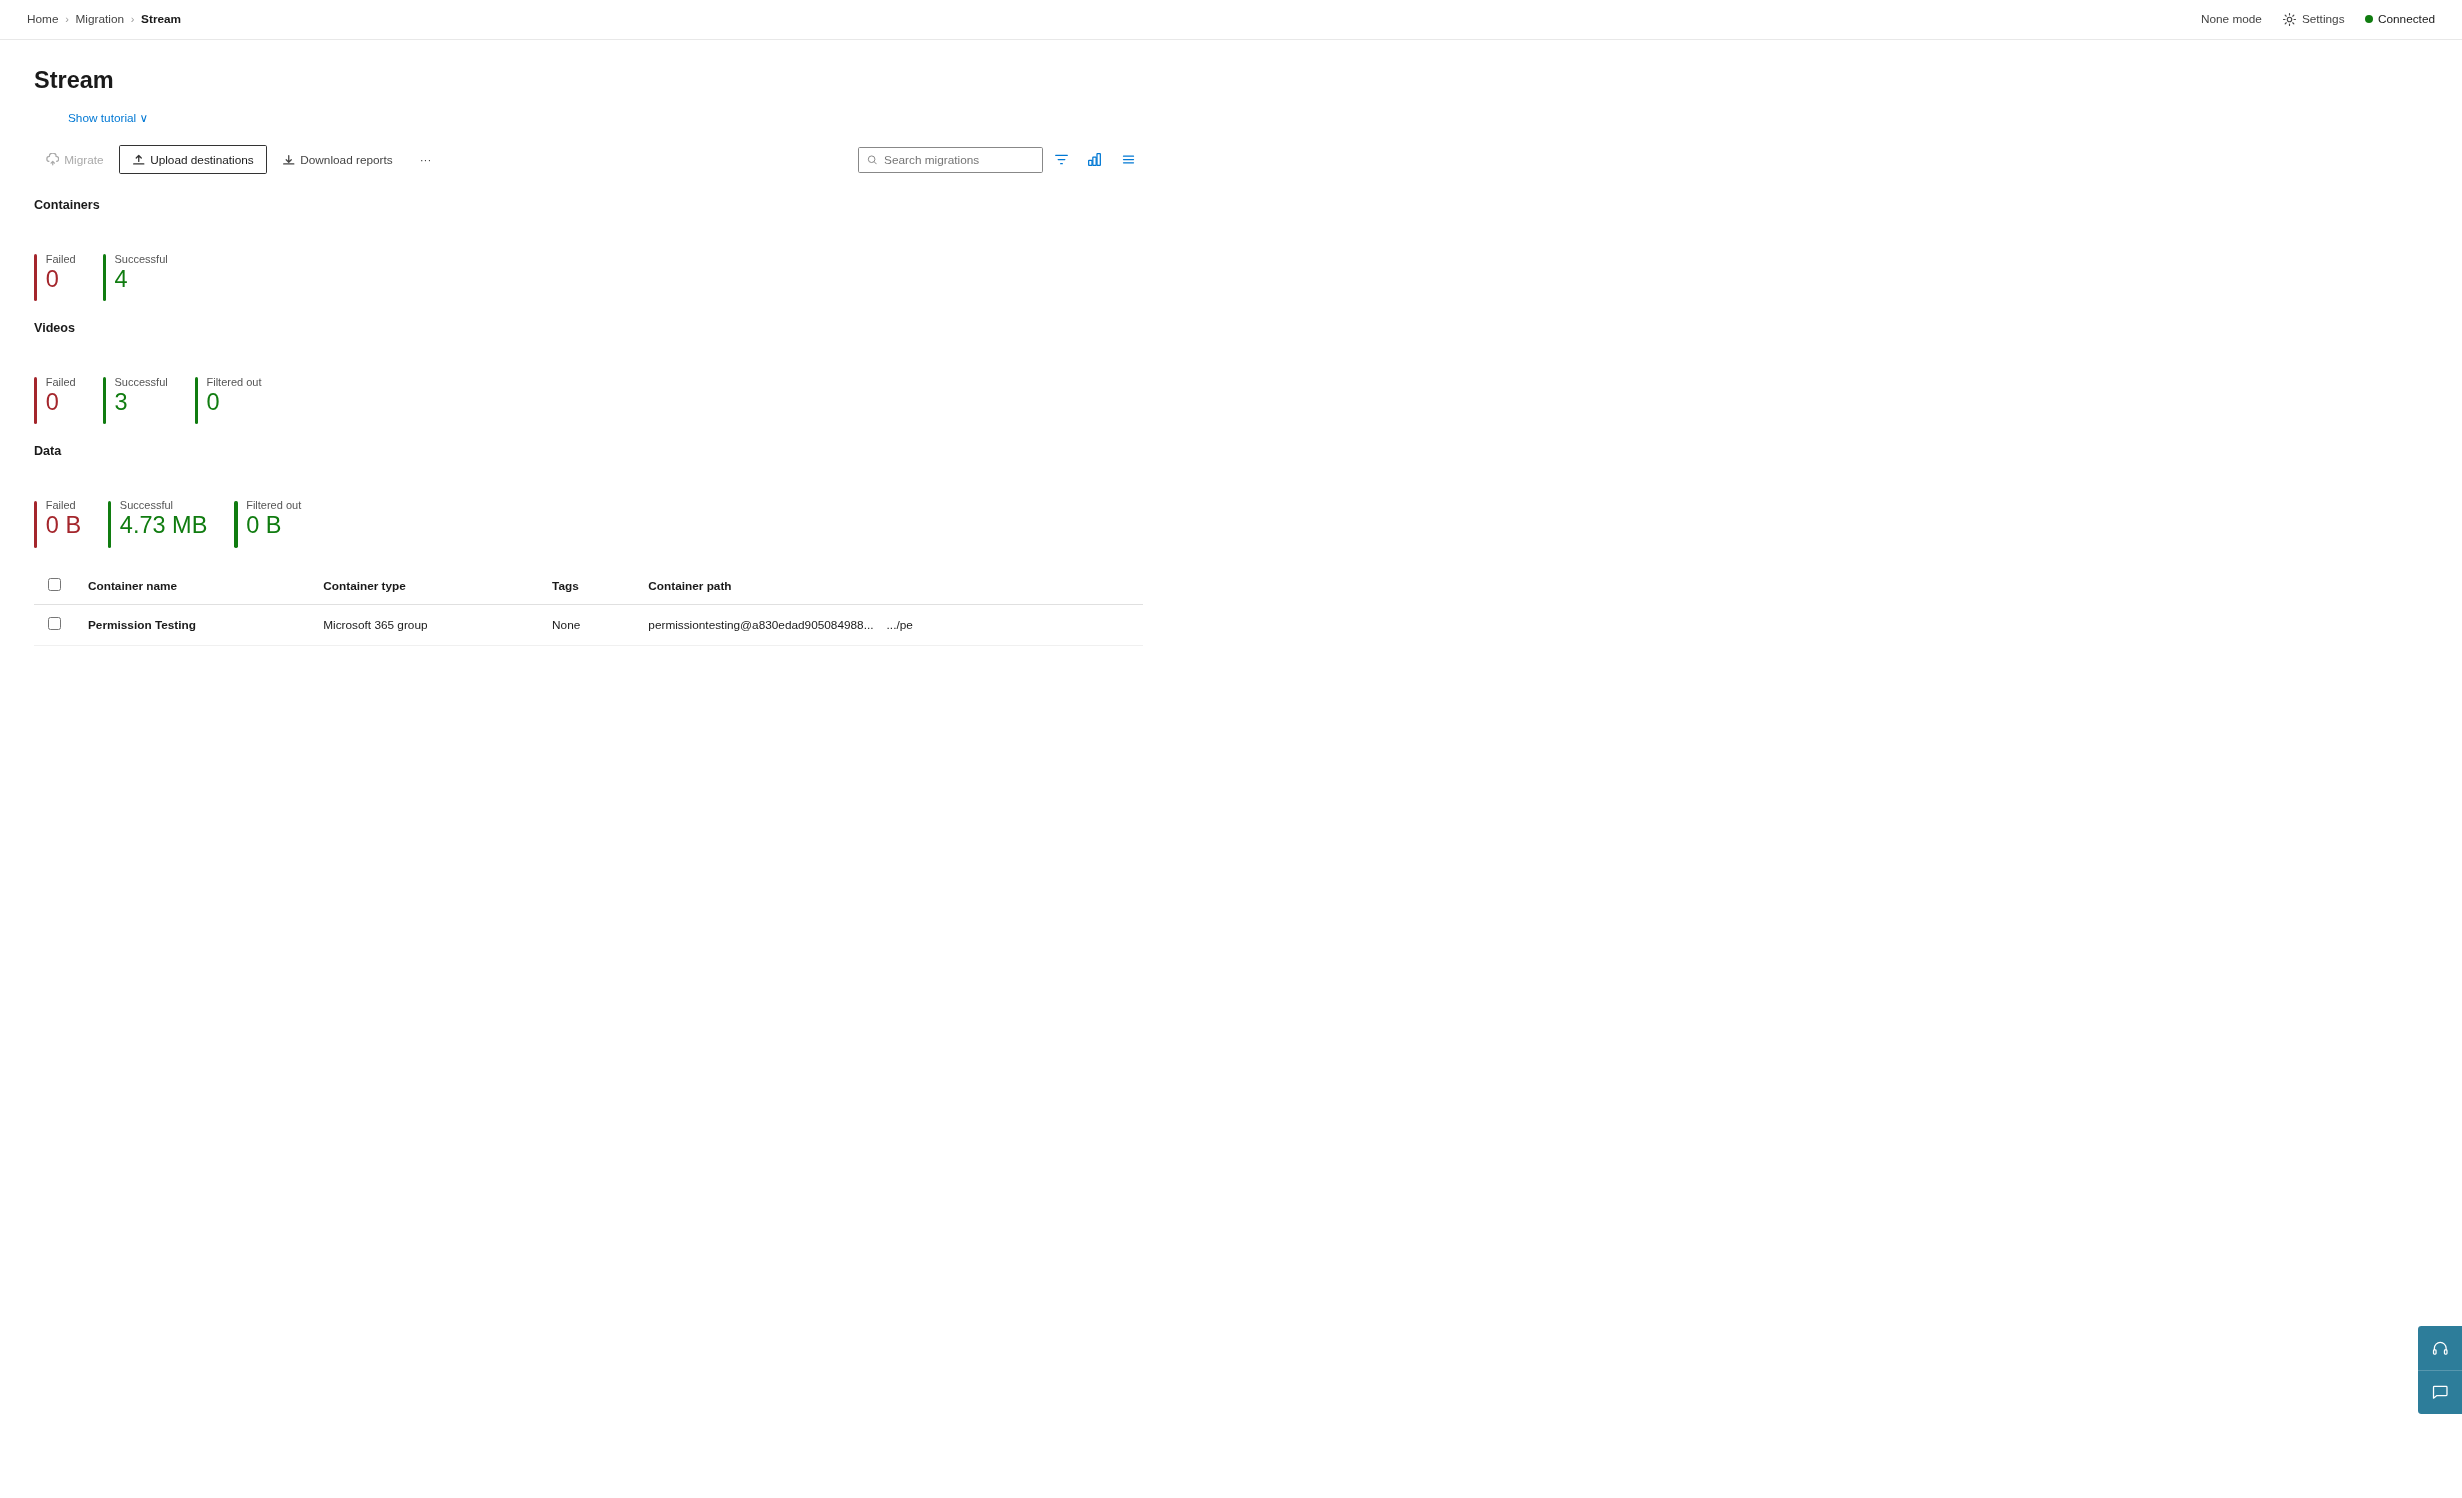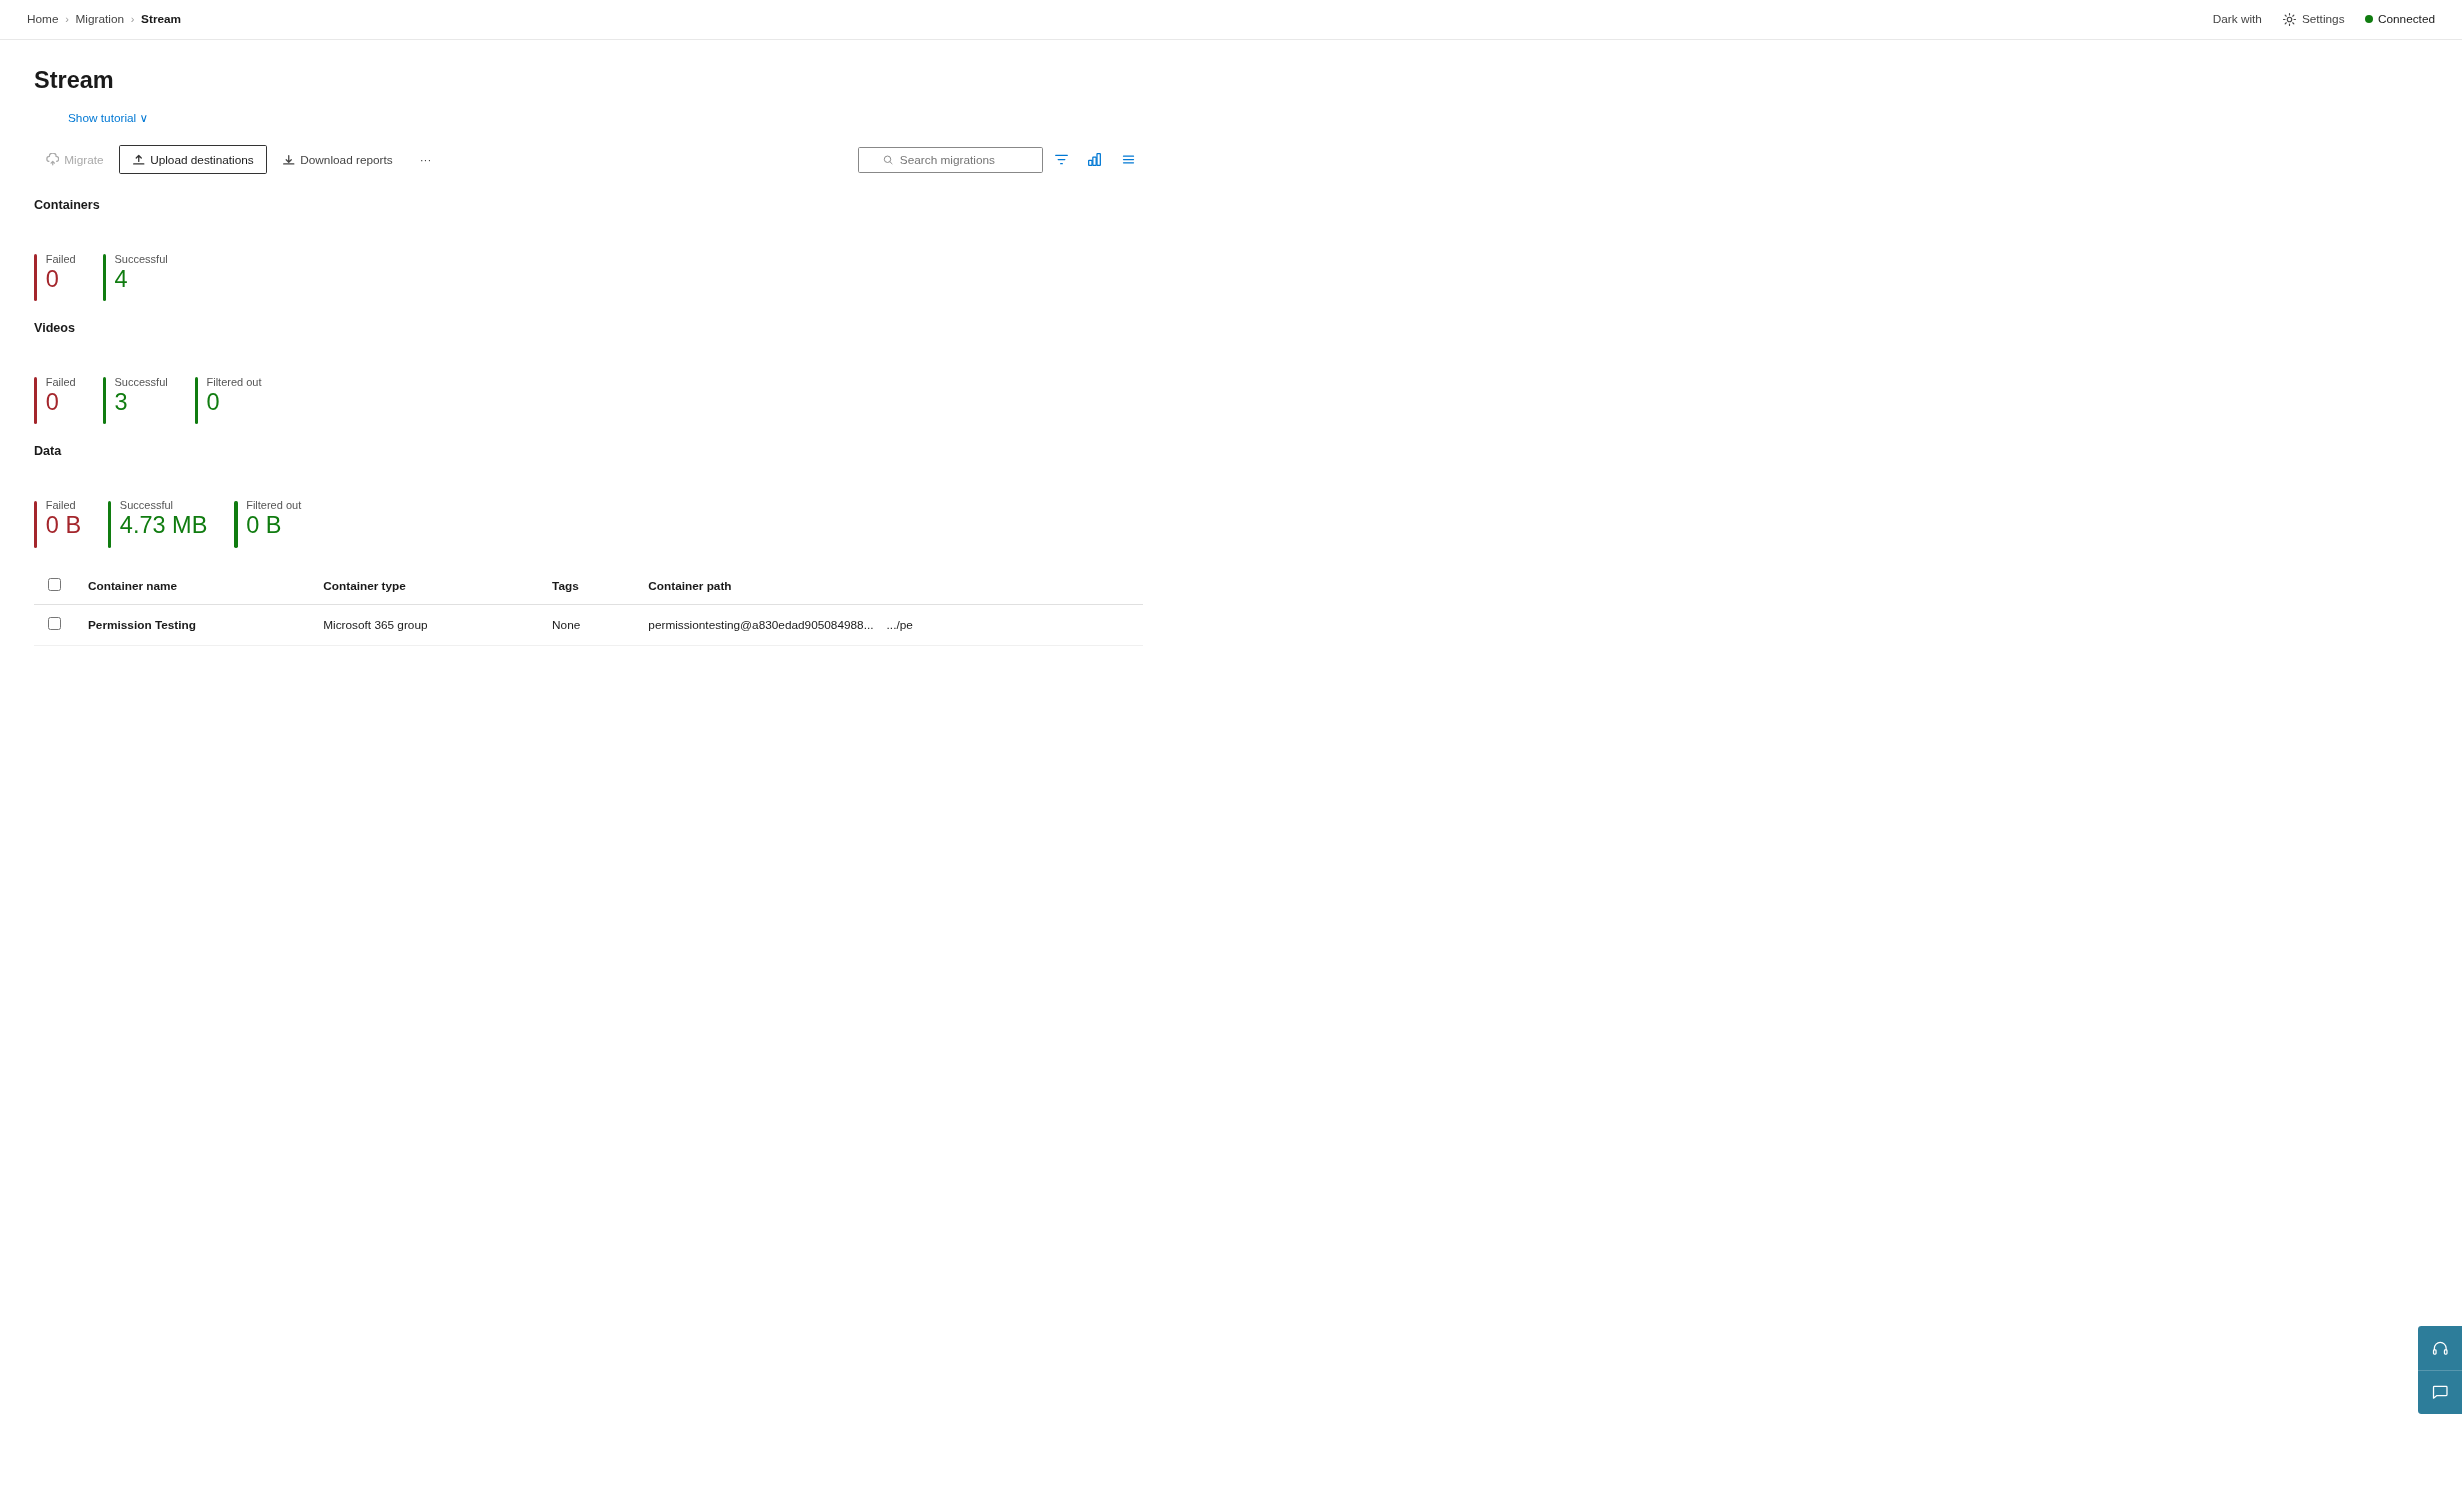--- a/index.html
+++ b/index.html
@@ -176,21 +176,21 @@
     .toolbar-btn.disabled {
       color: #aaa;
       cursor: default;
     }
     .toolbar-spacer { flex: 1; }
     .search-box {
       display: flex;
       align-items: center;
       border: 0.8px solid #888;
       border-radius: 1.7px;
-      padding: 5px 24px;
+      padding: 5px 8px;
       gap: 6.7px;
       width: 185px;
     }
     .search-input {
       border: none;
       outline: none;
       font-size: 11.8px;
       color: #888;
       width: 100%;
       background: transparent;
@@ -308,21 +308,21 @@
 
 <div class="topbar">
   <div class="breadcrumb">
     <a href="#">Home</a>
     <span class="sep">›</span>
     <a href="#">Migration</a>
     <span class="sep">›</span>
     <span class="current">Stream</span>
   </div>
   <div class="topbar-right">
-    <button class="dark-mode-btn">Dark with</button>
+    <button class="dark-mode-btn">None mode</button>
     <button class="settings-btn">
       <svg class="settings-icon" viewBox="0 0 20 20" fill="none" stroke="#444" stroke-width="1.5">
         <circle cx="10" cy="10" r="3"></circle>
         <path d="M10 2v2M10 16v2M2 10h2M16 10h2M4.22 4.22l1.42 1.42M14.36 14.36l1.42 1.42M4.22 15.78l1.42-1.42M14.36 5.64l1.42-1.42" stroke-linecap="round"></path>
       </svg>
       <span>Settings</span>
     </button>
     <div class="connected-badge">
       <div class="connected-dot"></div>
       <span>Connected</span>

